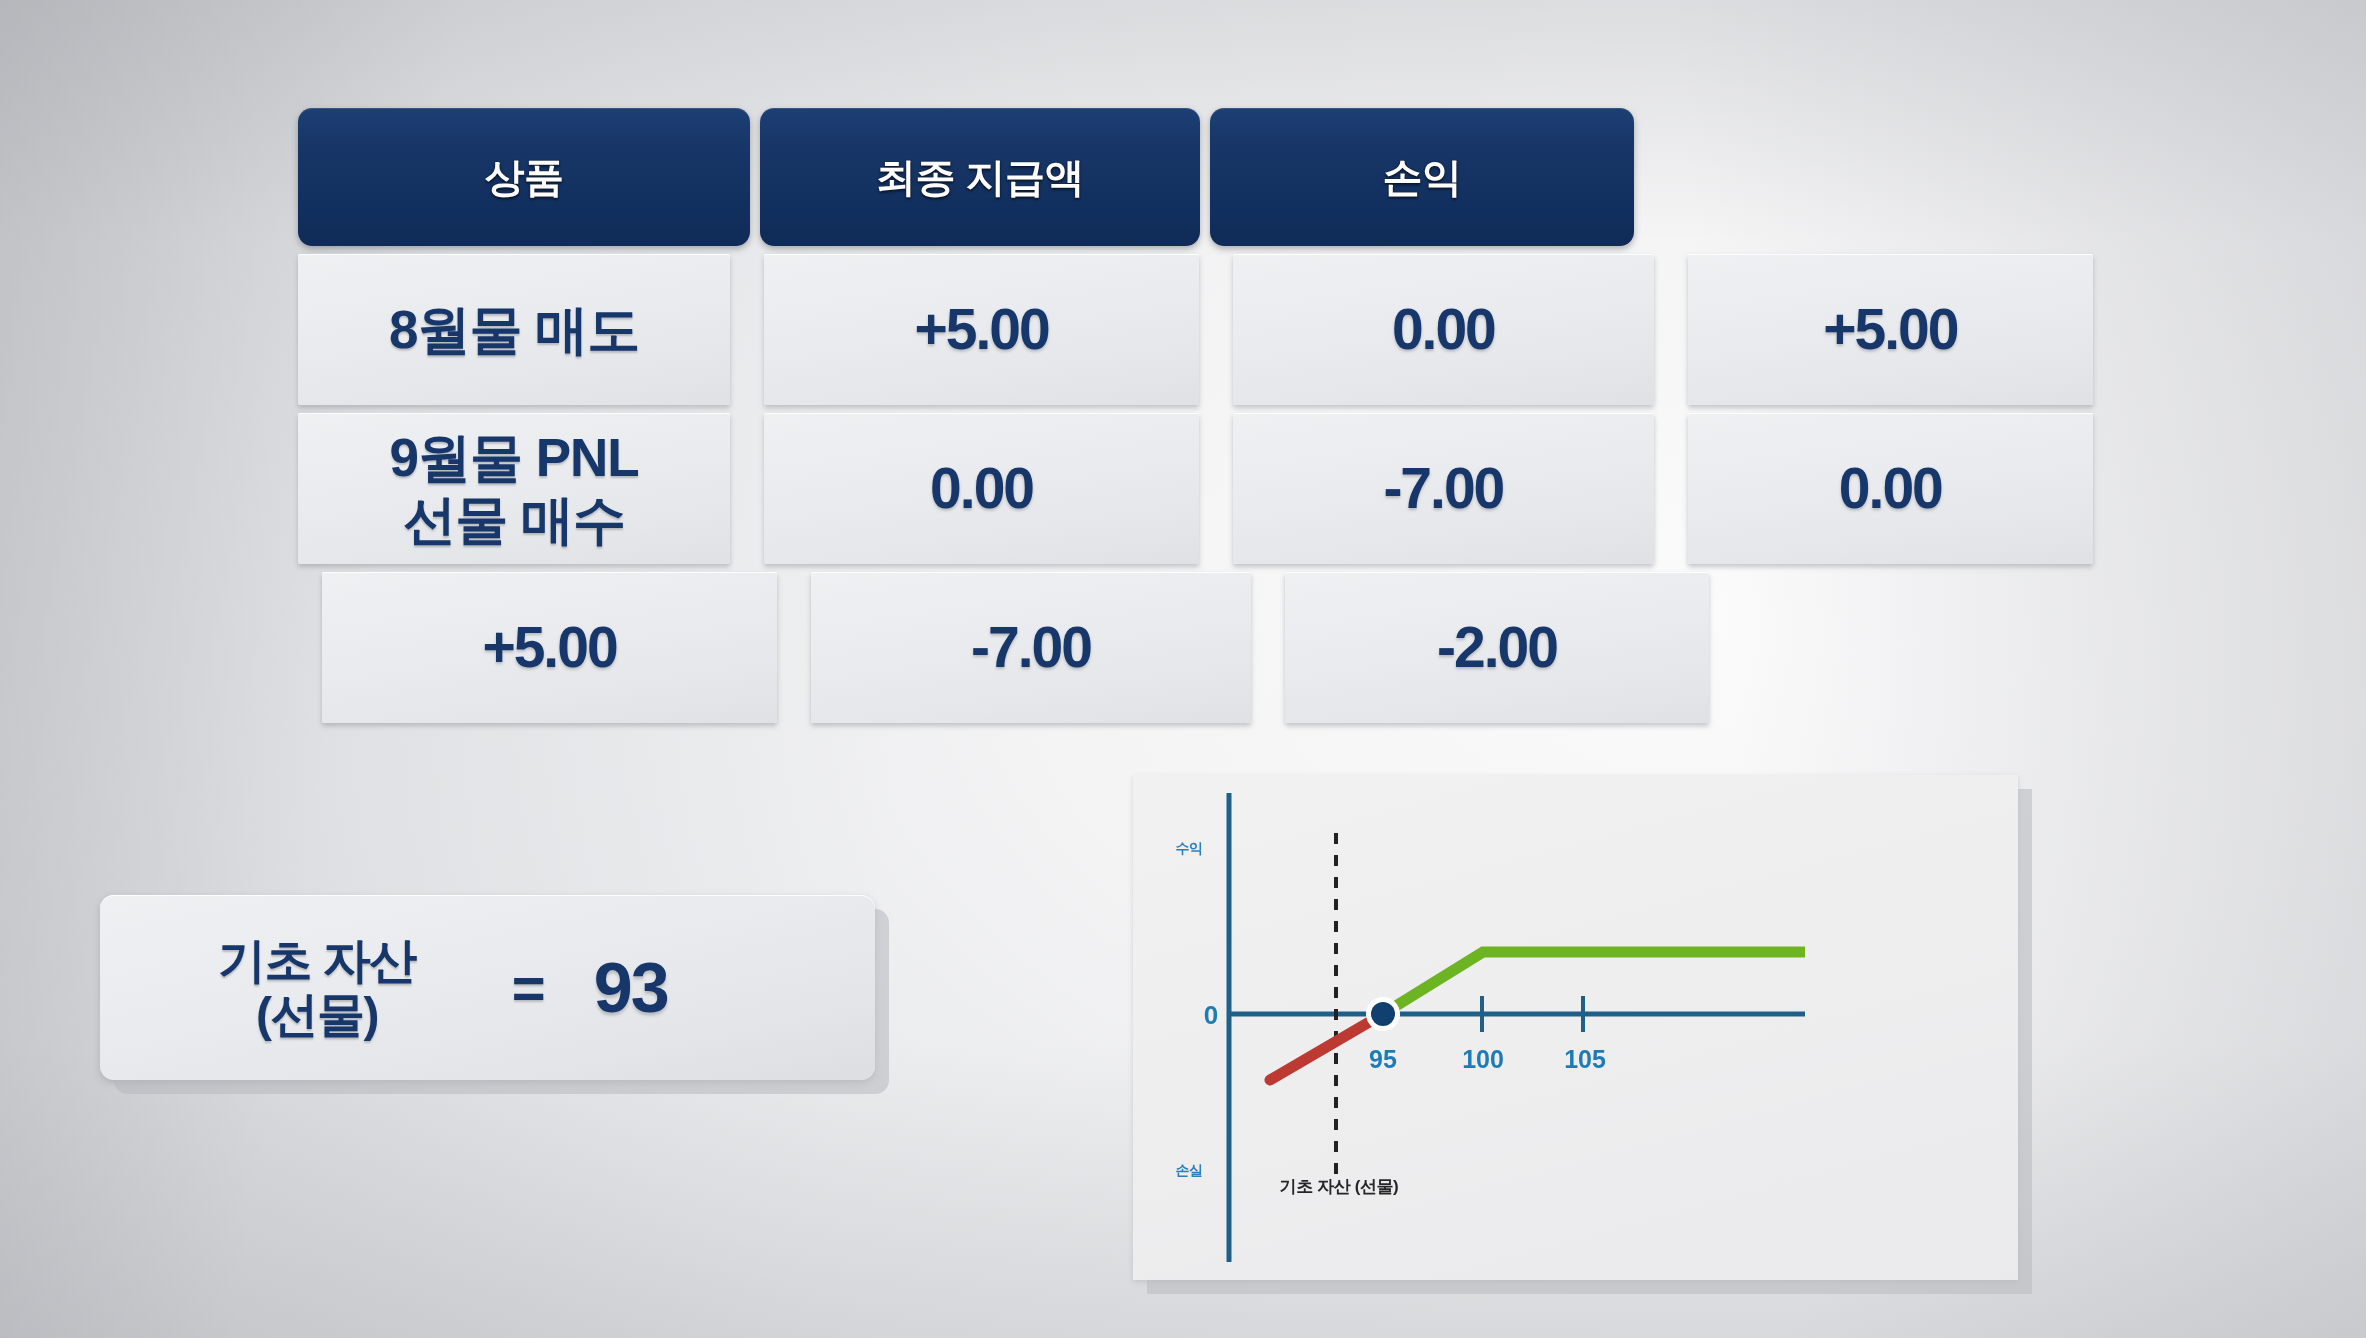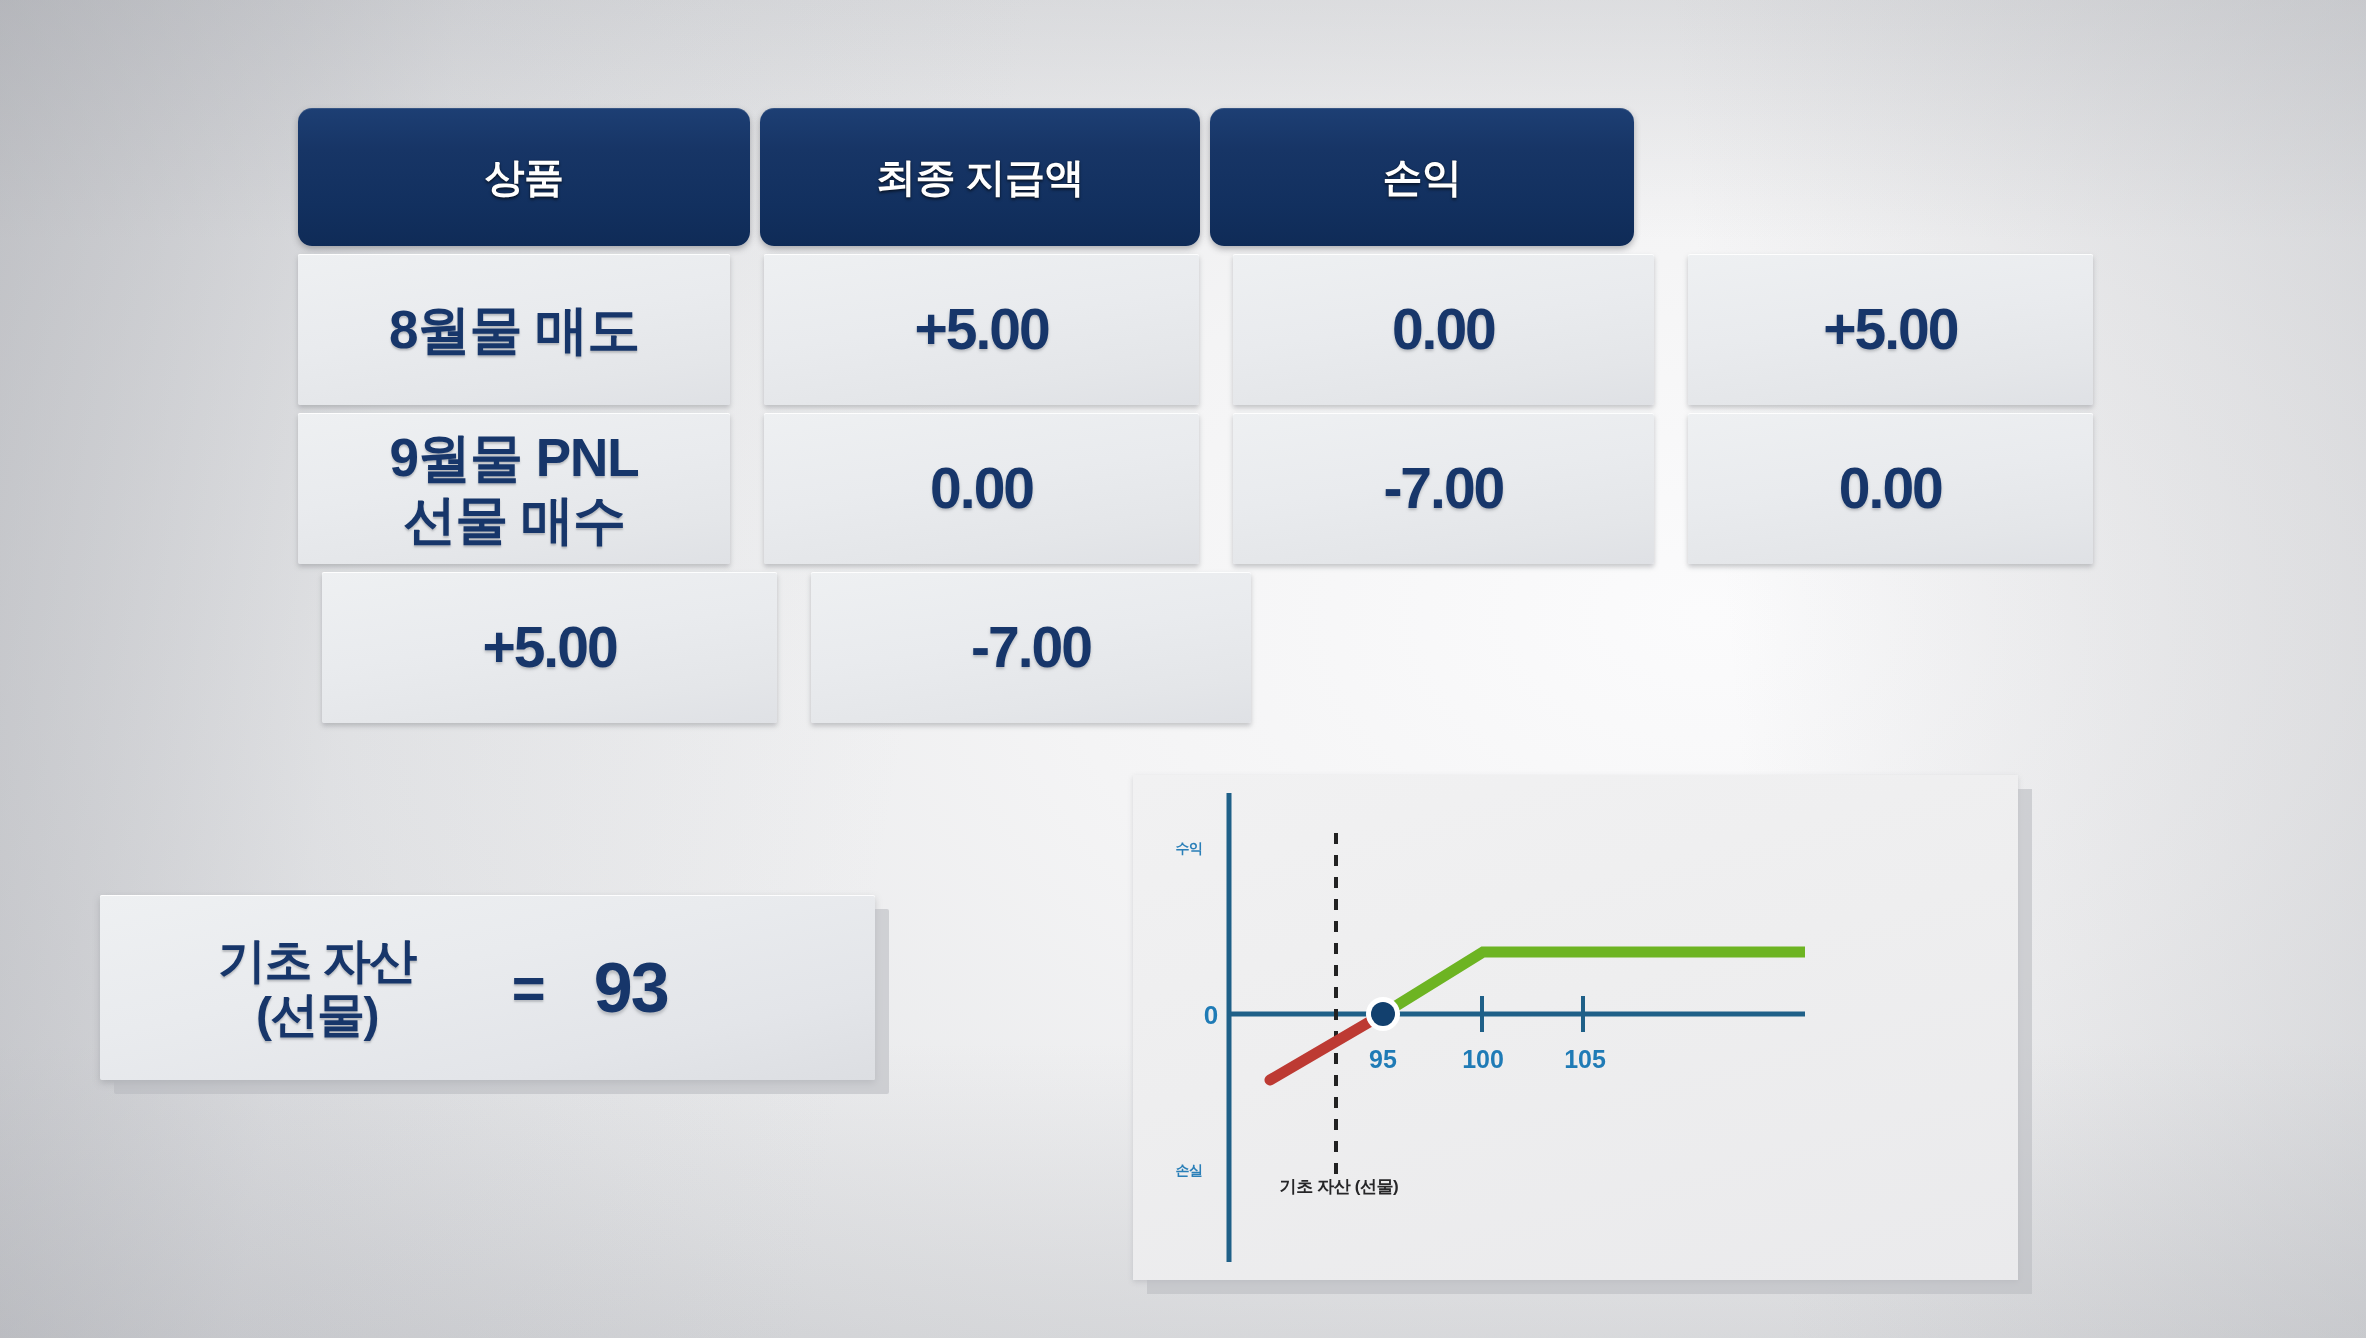--- a/index.html
+++ b/index.html
@@ -100,21 +100,21 @@
   .assetbox {
     position: absolute;
     left: 100px;
     top: 895px;
     width: 775px;
     height: 185px;
     background: linear-gradient(168deg, #eef0f2 0%, #e9ebee 40%, #e3e5e9 75%, #dcdee2 100%);
     box-shadow: 14px 14px 0 0 rgba(182,184,190,0.55), 0 3px 7px rgba(120,122,128,0.35), inset 0 1px 0 rgba(255,255,255,0.9);
     display: flex;
     align-items: center;
-    border-radius: 2px;
+    border-radius: 14px;
   }
   .assetbox .alabel {
     margin-left: 118px;
     font-size: 48px;
     font-weight: bold;
     color: #17366a;
     line-height: 1.12;
     text-align: center;
     letter-spacing: -1.5px;
     text-shadow: 0 2px 2px rgba(140,143,150,0.55);
@@ -192,20 +192,21 @@
       </div>
     </div>
     <div class="cell col1 num">0.00</div>
     <div class="cell col2 num">-7.00</div>
     <div class="cell col3 num">0.00</div>
   </div>
 
   <div class="trow drow">
     <div class="cell col1 num">+5.00</div>
     <div class="cell col2 num">-7.00</div>
+    <div class="cell col3 num">-2.00</div>
   </div>
 
 </div>
 
 <div class="assetbox">
   <div class="alabel">
     <div>기초 자산</div>
     <div>(선물)</div>
   </div>
   <div class="aeq">=</div>

